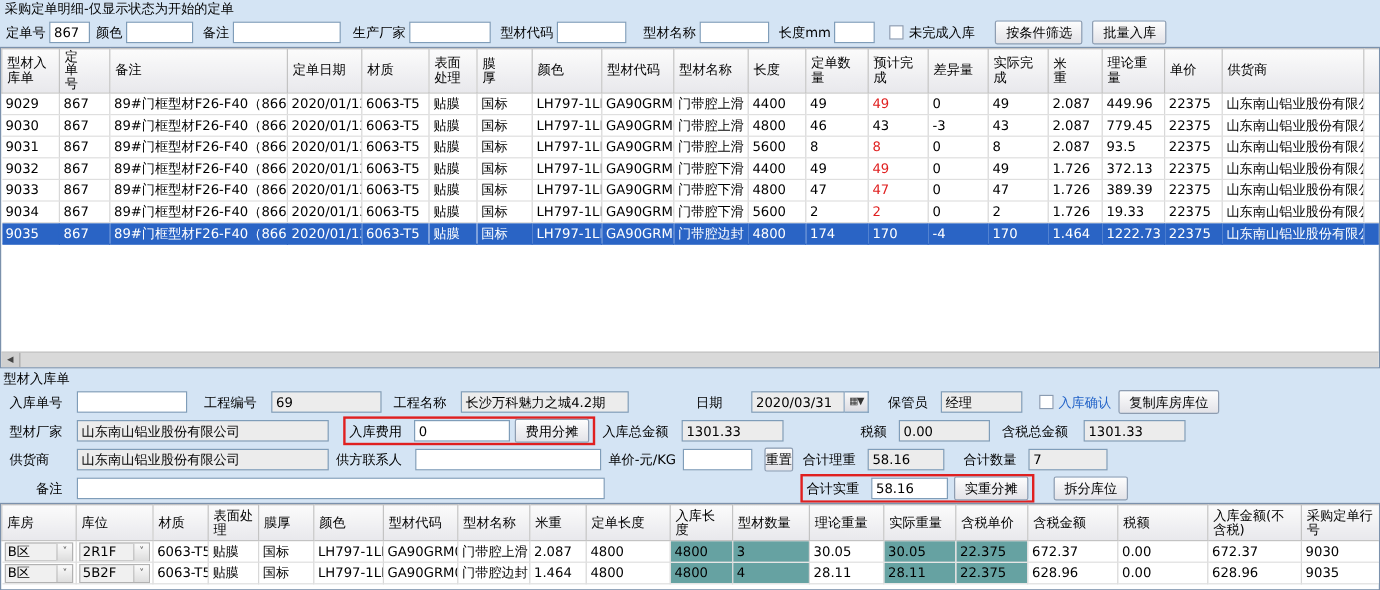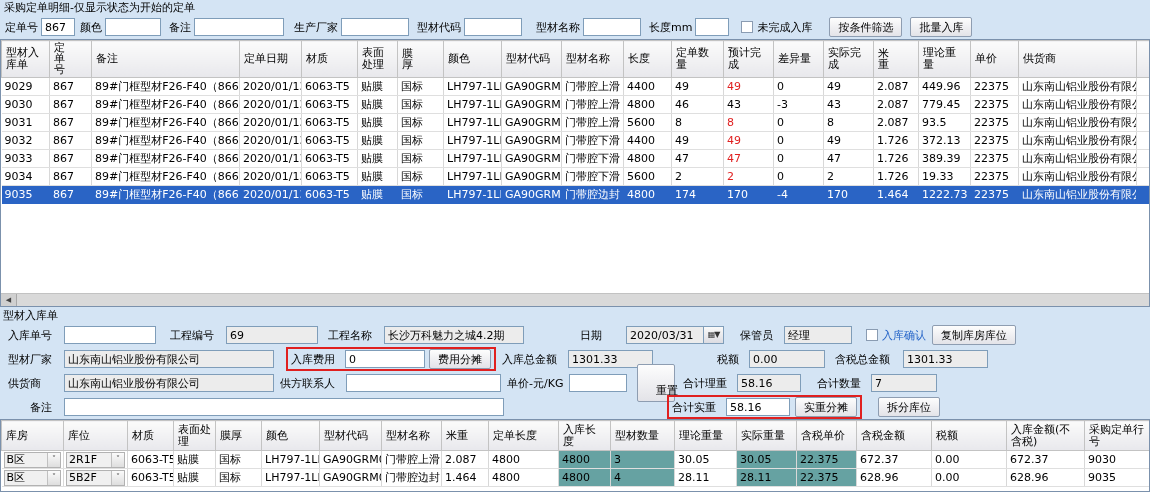--- a/index.html
+++ b/index.html
@@ -301,21 +301,21 @@
       <input class="tbx ro" style="width: 85px;" value="1301.33">
     </div>
 
     <div class="frow">
       <span class="lbl" style="width:52px">供货商</span>
       <input class="tbx ro" style="width: 210px;" value="山东南山铝业股份有限公司">
       <span class="lbl" style="width:62px;margin-left:6px">供方联系人</span>
       <input class="tbx" style="width: 155px;" value="">
       <span class="lbl" style="width:58px;margin-left:6px">单价-元/KG</span>
       <input class="tbx" style="width: 58px;" value="">
-      <button class="btn" style="margin-left:10px;width:24px;padding:18px">重置</button>
+      <button class="btn" style="margin-left:10px;width:24px;padding:0">重置</button>
       <span class="lbl" style="width:50px;margin-left:8px">合计理重</span>
       <input class="tbx ro" style="width: 64px;" value="58.16">
       <span class="lbl" style="width:50px;margin-left:16px">合计数量</span>
       <input class="tbx ro" style="width: 66px;" value="7">
     </div>
 
     <div class="frow">
       <span class="lbl" style="width:30px;margin-left:22px">备注</span>
       <input class="tbx" style="width: 440px;" value="">
       <span class="redbox" style="margin-left:163px">

